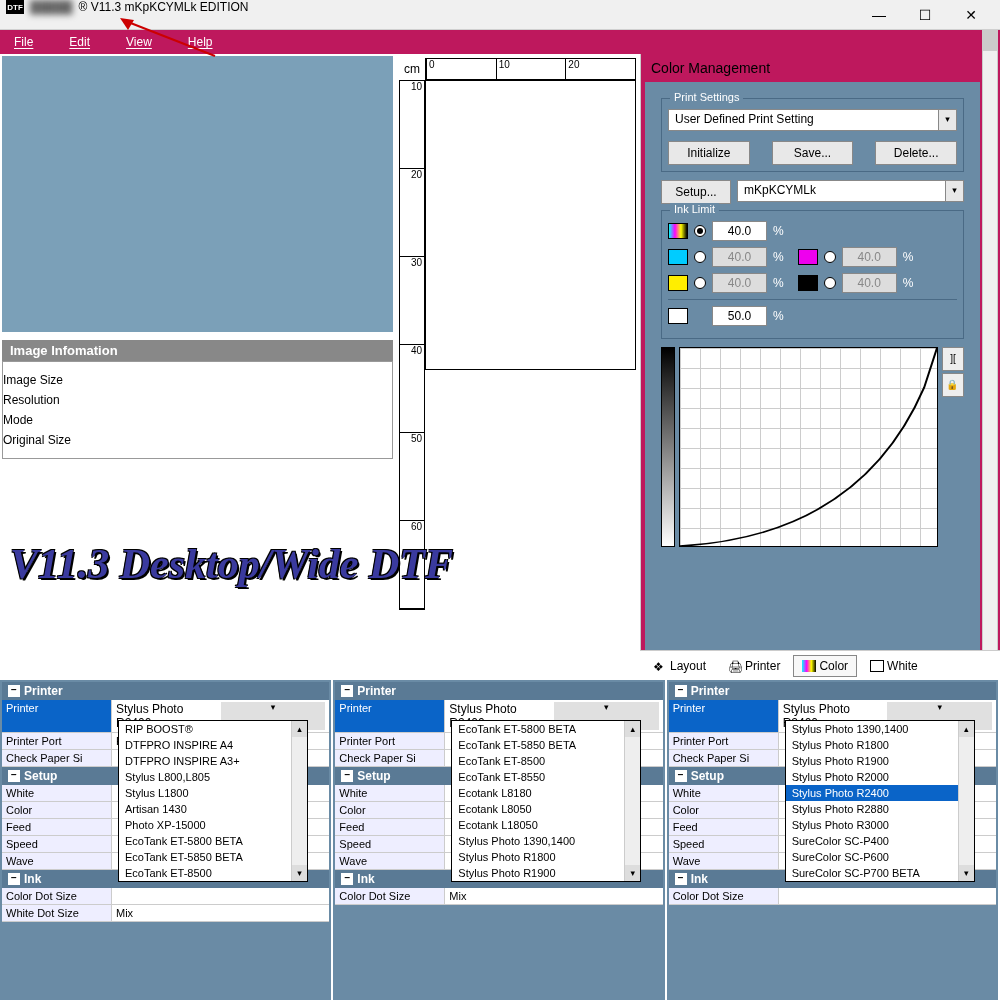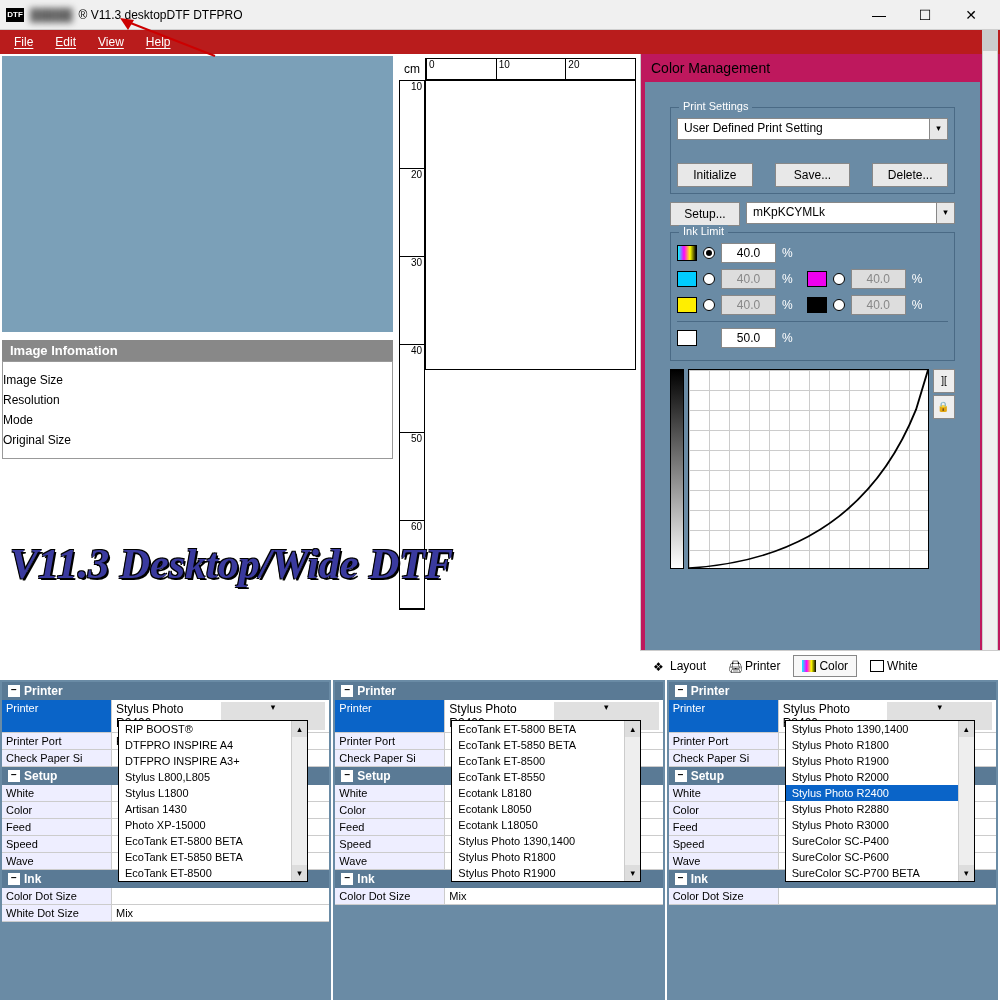--- a/index.html
+++ b/index.html
@@ -1,52 +1,52 @@
 <!DOCTYPE html>
 <html><head>
 <meta charset="utf-8">
 <style>
 *{box-sizing:border-box;margin:0;padding:0;font-family:"Segoe UI",Tahoma,sans-serif;font-size:12px}
 body{background:#fff;width:1000px;height:1000px;overflow:hidden;position:relative}
-.titlebar{height:30px;background:#f0f0f0;display:flex;align-items:center;padding:0 6px;justify-content:space-between;border-bottom:1px solid #d0d0d0}
+.titlebar{height:30px;background:#f0f0f0;display:flex;align-items:flex-start;padding:0 6px;justify-content:space-between;border-bottom:1px solid #d0d0d0}
 .titlebar-left{display:flex;align-items:center;gap:6px}
 .titlebar-left .logo{width:18px;height:14px;background:#000;color:#fff;font-size:8px;font-weight:bold;display:flex;align-items:center;justify-content:center}
 .titlebar-left .blur{filter:blur(3px);color:#666}
 .titlebar-controls{display:flex;gap:0}
 .titlebar-controls span{width:46px;height:30px;display:flex;align-items:center;justify-content:center;font-size:14px}
-.menubar{height:24px;background:#b91c1c;display:flex;align-items:center;padding:0 4px;gap:2px}
+.menubar{height:24px;background:#be185d;display:flex;align-items:center;padding:0 4px;gap:16px}
 .menubar span{color:#fff;padding:2px 10px;text-decoration:underline;text-underline-offset:2px}
 .arrow{position:absolute;left:120px;top:18px;width:100px;height:40px;pointer-events:none;z-index:10}
 .arrow svg{width:100%;height:100%}
 .upper{display:flex;height:626px}
 .left-col{width:395px;display:flex;flex-direction:column}
 .preview{height:276px;background:#7ba0b8;margin:2px}
 .info-panel{margin:6px 2px 2px 2px}
 .info-header{background:#888;color:#fff;font-weight:bold;padding:3px 8px;font-size:13px}
 .info-body{border:1px solid #999;padding:8px 0 8px 0;background:#fff}
 .info-row{text-align:left;padding:3px 280px 3px 0;font-size:12px}
 .overlay-text{position:absolute;left:10px;top:540px;font-size:42px;font-weight:bold;font-style:italic;color:#3a3a9e;text-shadow:2px 2px 0 #000,-1px -1px 0 #000,1px -1px 0 #000,-1px 1px 0 #000;font-family:Georgia,serif;z-index:5}
 .canvas-area{width:245px;padding:4px;background:#fff;position:relative}
 .ruler-h{position:absolute;left:30px;top:4px;right:4px;height:22px;border:1px solid #000;background:#fff;display:flex}
 .ruler-h .tick{flex:1;border-left:1px solid #000;font-size:10px;padding-left:2px}
 .ruler-v{position:absolute;left:4px;top:26px;width:26px;height:530px;border:1px solid #000;background:#fff}
 .ruler-v .vtick{height:88px;border-bottom:1px solid #000;font-size:10px;text-align:right;padding-right:2px}
 .ruler-corner{position:absolute;left:4px;top:4px;width:26px;height:22px;background:#fff;font-size:12px;text-align:center;line-height:22px}
 .canvas-page{position:absolute;left:30px;top:26px;right:4px;height:290px;border:1px solid #000;background:#fff}
 .right-col{flex:1;border-left:1px solid #ccc;background:#be185d;display:flex;flex-direction:column}
 .cm-title{padding:6px 10px;font-size:14px}
-.cm-body{flex:1;background:#6a8ba5;margin:0 20px 0 4px;padding:25px;position:relative}
+.cm-body{flex:1;background:#6a8ba5;margin:0 20px 0 4px;padding:16px;position:relative}
 .scrollbar-v{position:absolute;right:2px;top:30px;width:16px;bottom:40px;background:#f0f0f0;border:1px solid #ccc}
 .scrollbar-v .thumb{width:100%;height:20px;background:#ccc}
 .fieldset{position:relative;border:1px solid #4a6a85;padding:10px 6px 6px 6px;margin-bottom:8px}
 .fieldset .legend{position:absolute;top:-8px;left:8px;background:#6a8ba5;color:#fff;padding:0 4px;font-size:11px}
 .combo{display:flex;width:100%;height:22px;background:#fff;border:1px solid #888}
 .combo span{flex:1;padding:2px 6px}
 .combo .arrow-btn{width:18px;background:#e8e8e8;border-left:1px solid #888;text-align:center;font-size:9px;line-height:18px}
-.btn-row{display:flex;gap:22px;margin-top:23px}
+.btn-row{display:flex;gap:22px;margin-top:10px}
 .btn{flex:1;height:24px;background:#e8e8e8;border:1px solid #888;text-align:center;line-height:22px}
 .setup-row{display:flex;gap:6px;margin-bottom:6px}
 .setup-row .btn{flex:0 0 70px}
 .ink-row{display:flex;align-items:center;gap:6px;margin-bottom:6px}
 .swatch{width:20px;height:16px;border:1px solid #000}
 .radio{width:12px;height:12px;border:1px solid #000;border-radius:50%;background:#fff;display:inline-block}
 .radio.on::after{content:"";display:block;width:6px;height:6px;background:#000;border-radius:50%;margin:2px}
 .num-box{width:55px;height:20px;background:#fff;border:1px solid #888;text-align:center;line-height:18px}
 .num-box.dim{background:#ddd;color:#888}
 .pct{color:#fff}
@@ -79,21 +79,21 @@
 .dropdown .sb .dn{position:absolute;bottom:0;width:100%}
 .rainbow{background:linear-gradient(90deg,#0ff,#f0f,#ff0,#000)}
 </style>
 </head>
 <body>
 
 <div class="titlebar">
   <div class="titlebar-left">
     <span class="logo">DTF</span>
     <span class="blur">█████</span>
-    <span>® V11.3 desktopDTF DTFPRO</span>
+    <span>® V11.3 mKpKCYMLk EDITION</span>
   </div>
   <div class="titlebar-controls">
     <span>—</span>
     <span>☐</span>
     <span>✕</span>
   </div>
 </div>
 
 <div class="menubar">
   <span>File</span>

